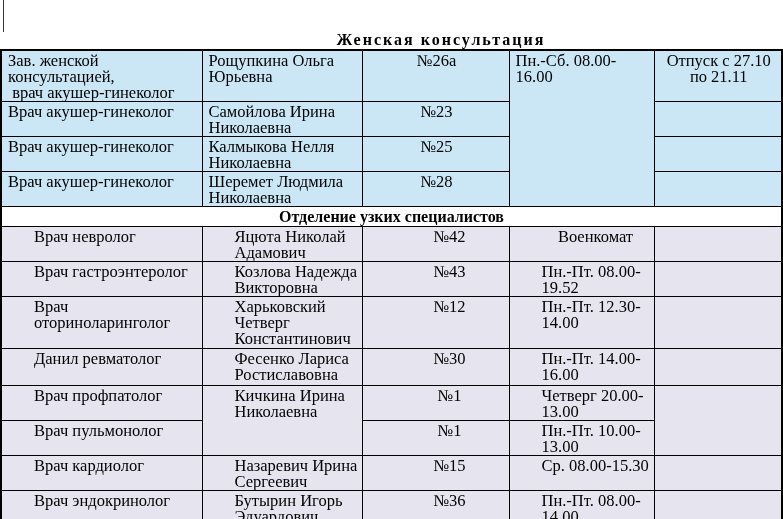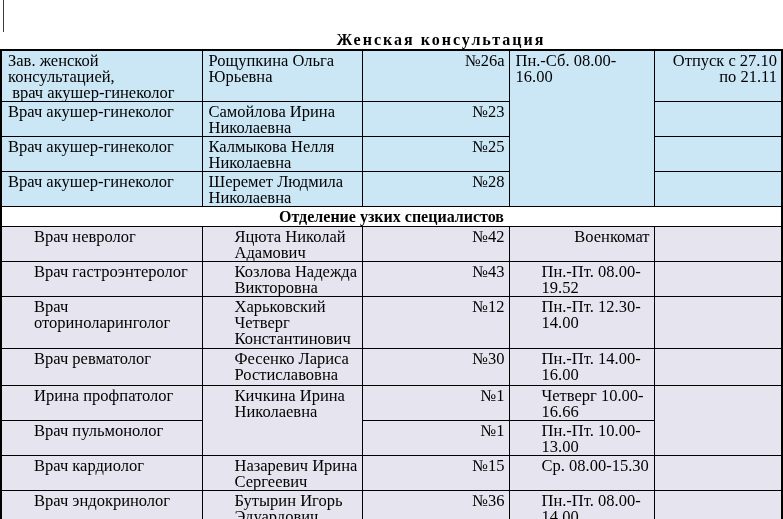--- a/index.html
+++ b/index.html
@@ -34,21 +34,21 @@
     padding:2px 4px 0 6px;
     white-space:pre-wrap;
     overflow:hidden;
   }
   tr.sec1 td{background:var(--bg1,#cbe7f6);}
   tr.sec2 td{background:var(--bg2,#e6e5ef);padding-left:32px;}
   tr.trow td{
     background:#ffffff;font-weight:bold;text-align:center;
     padding:1px 0 0 0;font-size:16px;line-height:17px;
   }
-  td.room,td.note,td.ctr{text-align:right;padding-left:2px;padding-right:2px;}
+  td.room,td.note,td.ctr{text-align:center;padding-left:2px;padding-right:2px;}
   td.mid{vertical-align:middle;}
 </style>
 </head>
 <body>
 
 <div class="page">
 
   <div class="remnant"></div>
 
   <div class="title1">Женская консультация</div>
@@ -118,33 +118,33 @@
       <tr class="sec2" style="height:52px">
         <td>Врач оториноларинголог</td>
         <td>Харьковский
 Четверг
 Константинович</td>
         <td class="room">№12</td>
         <td>Пн.-Пт. 12.30-14.00</td>
         <td class="note"></td>
       </tr>
       <tr class="sec2" style="height:37px">
-        <td>Врач ревматолог</td>
+        <td>Данил ревматолог</td>
         <td>Фесенко Лариса
 Ростиславовна</td>
         <td class="room">№30</td>
         <td>Пн.-Пт. 14.00-16.00</td>
         <td class="note"></td>
       </tr>
       <tr class="sec2" style="height:22px">
-        <td>Ирина профпатолог</td>
+        <td>Врач профпатолог</td>
         <td rowspan="2">Кичкина Ирина
 Николаевна</td>
         <td class="room">№1</td>
-        <td>Четверг 10.00-16.66</td>
+        <td>Четверг 20.00-13.00</td>
         <td class="note" rowspan="2"></td>
       </tr>
       <tr class="sec2" style="height:20px">
         <td>Врач пульмонолог</td>
         <td class="room">№1</td>
         <td>Пн.-Пт. 10.00-13.00</td>
       </tr>
       <tr class="sec2" style="height:33px">
         <td>Врач кардиолог</td>
         <td>Назаревич Ирина

